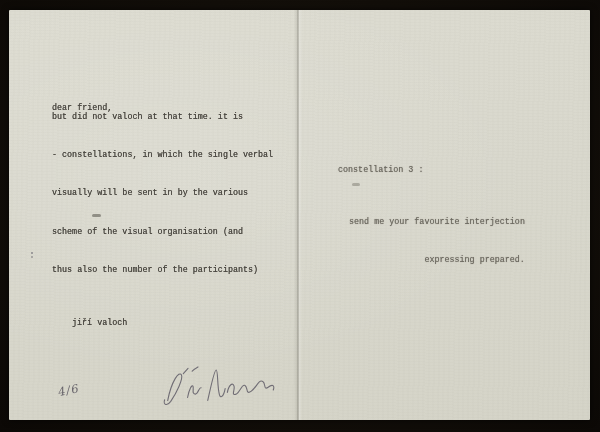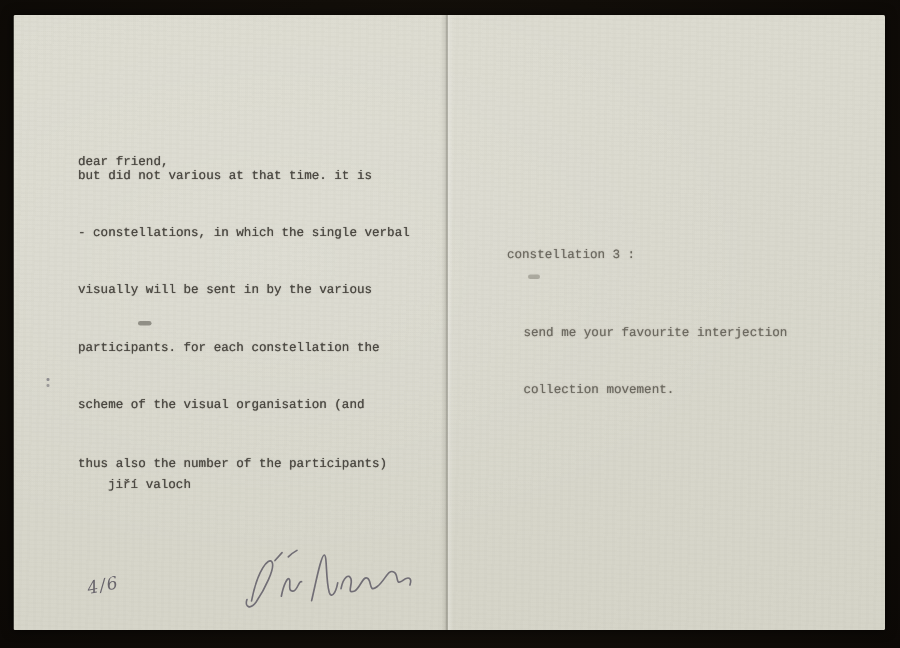--- a/index.html
+++ b/index.html
@@ -43,21 +43,21 @@
   }
   .typed div{height:12.8px;}
   .salutation{left:43px;top:48px;margin-top:44px;}
   .body-block{left:43px;top:75px;}
   .typed-signature{left:43px;top:307px;margin-left:20px;}
   .right-typed{
     color:#6b685f;
     text-shadow:0 0 0.8px rgba(110,106,96,0.8);
   }
   .heading{left:329px;top:154px;}
-  .request-block{left:340px;top:180px;}
+  .request-block{left:340px;top:180px;text-align:right;}
   .overtype-mark{
     position:absolute;left:83px;top:203.5px;width:9px;height:3.5px;
     background:rgba(72,70,62,0.5);border-radius:2px;filter:blur(0.4px);
   }
   .send-smudge{
     position:absolute;left:343px;top:173px;width:8px;height:3px;
     background:rgba(95,92,82,0.38);border-radius:2px;filter:blur(0.5px);
   }
   .stray-mark{
     position:absolute;left:22px;top:242px;width:1.6px;height:1.8px;
@@ -83,24 +83,23 @@
 <body>
 
 <div class="photo">
   <div class="paper">
     <div class="grain"></div>
     <div class="fold"></div>
 
     <div class="typed salutation">dear friend,</div>
 
     <div class="typed body-block">
-      <div>but did not various at that time. it is</div>
+      <div>but did not valoch at that time. it is</div>
       <div>- constellations, in which the single verbal</div>
       <div>visually will be sent in by the various</div>
-      <div>participants. for each constellation the</div>
       <div>scheme of the visual organisation (and</div>
       <div>thus also the number of the participants)</div>
       
       
       
       
       
       
       
       
@@ -108,21 +107,21 @@
 
     <div class="typed typed-signature">jiří valoch</div>
 
     <div class="overtype-mark"></div>
     <div class="stray-mark"></div>
 
     <div class="typed right-typed heading">constellation 3 :</div>
 
     <div class="typed right-typed request-block">
       <div>send me your favourite interjection</div>
-      <div>collection movement.</div>
+      <div>expressing prepared.</div>
     </div>
     <div class="send-smudge"></div>
 
     <div class="edition">4/6</div>
 
     <svg class="signature-svg" width="130" height="52" viewBox="0 0 130 52" aria-label="handwritten signature">
       <path d="M16,38 C21,18 29,9 31,13 C33,17 25,31 19,39 C15,44 11,42 13,37"></path>
       <path d="M33,12 L38,7"></path>
       <path d="M42,10 C44,8 46,7 48,6"></path>
       <path d="M36,36 C38,28 41,23 42,25 C43,27 40,33 44,33 C47,33 48,26 50,27"></path>

